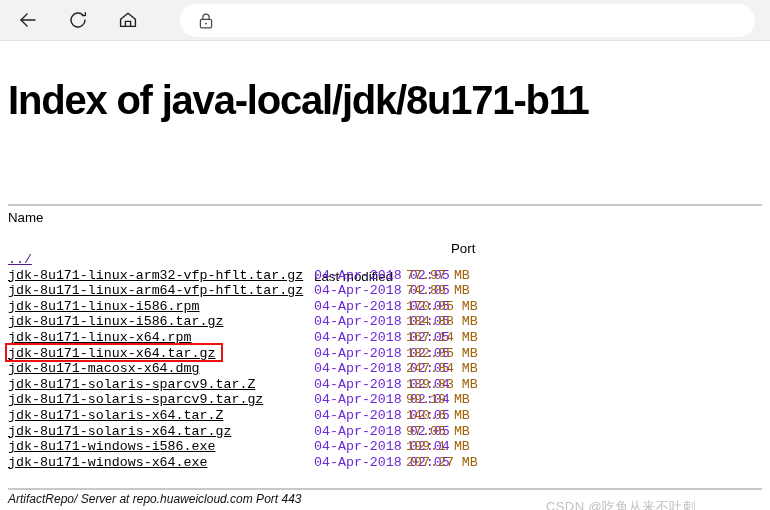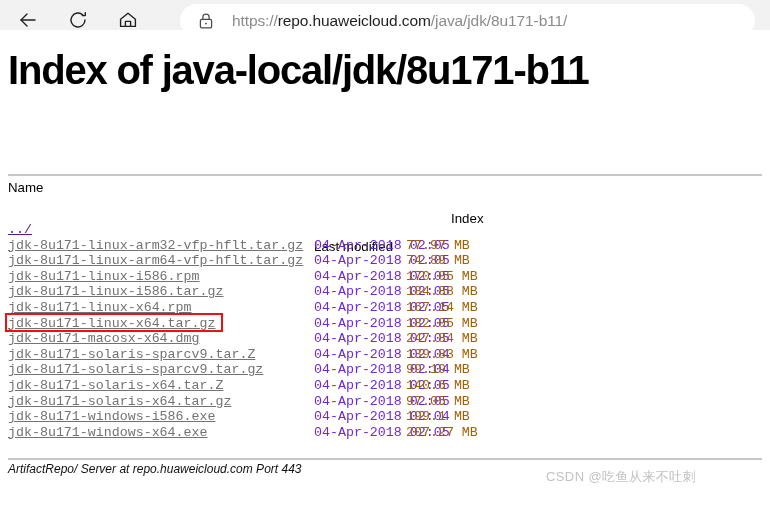--- a/index.html
+++ b/index.html
@@ -70,21 +70,21 @@
     overflow: hidden;
   }
   #url-text .scheme { color: #8b8b8b; }
   #url-text .host   { color: #1f1f1f; }
   #url-text .path   { color: #8b8b8b; }
 
   
   #page {
     position: absolute;
     left: 0;
-    top: 30px;
+    top: 60px;
     width: 770px;
     height: 414px;
     background: #ffffff;
     box-sizing: border-box;
   }
 
   #page-title {
     margin: 0;
     padding: 0;
     position: absolute;
@@ -138,21 +138,21 @@
     white-space: pre;
   }
   .row {
     position: relative;
     height: 15.6px;
   }
   .row a.fname {
     position: absolute;
     left: 0;
     top: 0;
-    color: #737373;
+    color: #000000;
     text-decoration: underline;
     cursor: pointer;
   }
   .row a.fname.visited { color: #551a8b; }
   .row .meta {
     position: absolute;
     left: 306px;
     top: 0;
     color: #6d28d9;
     text-align: center;
@@ -230,34 +230,33 @@
   </div>
 
   <div id="url-bar" title="https://repo.huaweicloud.com/java/jdk/8u171-b11/">
     <span id="lock-icon">
       <svg width="16" height="18" viewBox="0 0 16 18" fill="none" stroke="#4a4a4a" stroke-width="1.25" stroke-linecap="round" stroke-linejoin="round">
         <rect x="2.4" y="7.3" width="11.2" height="8.6" rx="1.4"></rect>
         <path d="M4.9 7.3 V5.1 a3.1 3.1 0 0 1 6.2 0 V7.3"></path>
         <circle cx="8" cy="11.6" r="0.95" fill="#4a4a4a" stroke="none"></circle>
       </svg>
     </span>
-    <span id="url-text"><span class="scheme">https://</span><span class="host">repo.huaweicloud.com</span><span class="path">/java/jdk/8u171-b11/</span></span>
   </div>
 
 </div>
 
 <div id="page">
 
   <h1 id="page-title">Index of java-local/jdk/8u171-b11</h1>
 
   <div id="listing">
     <span id="listing-header">
       <span class="col-name">Name</span>
       <span class="col-date">Last modified</span>
-      <span class="col-size">Index</span>
+      <span class="col-size">Port</span>
     </span>
   </div>
 
   <hr class="hrule" id="rule-top">
 
   <div id="listing-body"><div class="row"><a class="fname visited">../</a></div><div class="row"><a class="fname">jdk-8u171-linux-arm32-vfp-hflt.tar.gz</a><span class="meta">04-Apr-2018 02:05</span><span class="size">77.97 MB</span></div><div class="row"><a class="fname">jdk-8u171-linux-arm64-vfp-hflt.tar.gz</a><span class="meta">04-Apr-2018 02:05</span><span class="size">74.89 MB</span></div><div class="row"><a class="fname">jdk-8u171-linux-i586.rpm</a><span class="meta">04-Apr-2018 02:05</span><span class="size">170.05 MB</span></div><div class="row"><a class="fname">jdk-8u171-linux-i586.tar.gz</a><span class="meta">04-Apr-2018 02:05</span><span class="size">184.88 MB</span></div><div class="row"><a class="fname">jdk-8u171-linux-x64.rpm</a><span class="meta">04-Apr-2018 02:05</span><span class="size">167.14 MB</span></div><div class="row"><a class="fname">jdk-8u171-linux-x64.tar.gz</a><span class="meta">04-Apr-2018 02:05</span><span class="size">182.05 MB</span></div><div class="row"><a class="fname">jdk-8u171-macosx-x64.dmg</a><span class="meta">04-Apr-2018 02:05</span><span class="size">247.84 MB</span></div><div class="row"><a class="fname">jdk-8u171-solaris-sparcv9.tar.Z</a><span class="meta">04-Apr-2018 02:04</span><span class="size">139.83 MB</span></div><div class="row"><a class="fname">jdk-8u171-solaris-sparcv9.tar.gz</a><span class="meta">04-Apr-2018 02:04</span><span class="size">99.19 MB</span></div><div class="row"><a class="fname">jdk-8u171-solaris-x64.tar.Z</a><span class="meta">04-Apr-2018 02:05</span><span class="size">140.6 MB</span></div><div class="row"><a class="fname">jdk-8u171-solaris-x64.tar.gz</a><span class="meta">04-Apr-2018 02:05</span><span class="size">97.05 MB</span></div><div class="row"><a class="fname">jdk-8u171-windows-i586.exe</a><span class="meta">04-Apr-2018 02:04</span><span class="size">199.1 MB</span></div><div class="row"><a class="fname">jdk-8u171-windows-x64.exe</a><span class="meta">04-Apr-2018 02:05</span><span class="size">207.27 MB</span></div></div>
 
   <div id="highlight-box" style="top: 282.6px; border-color: rgb(238, 17, 17);"></div>
 
   <hr class="hrule" id="rule-bottom">

